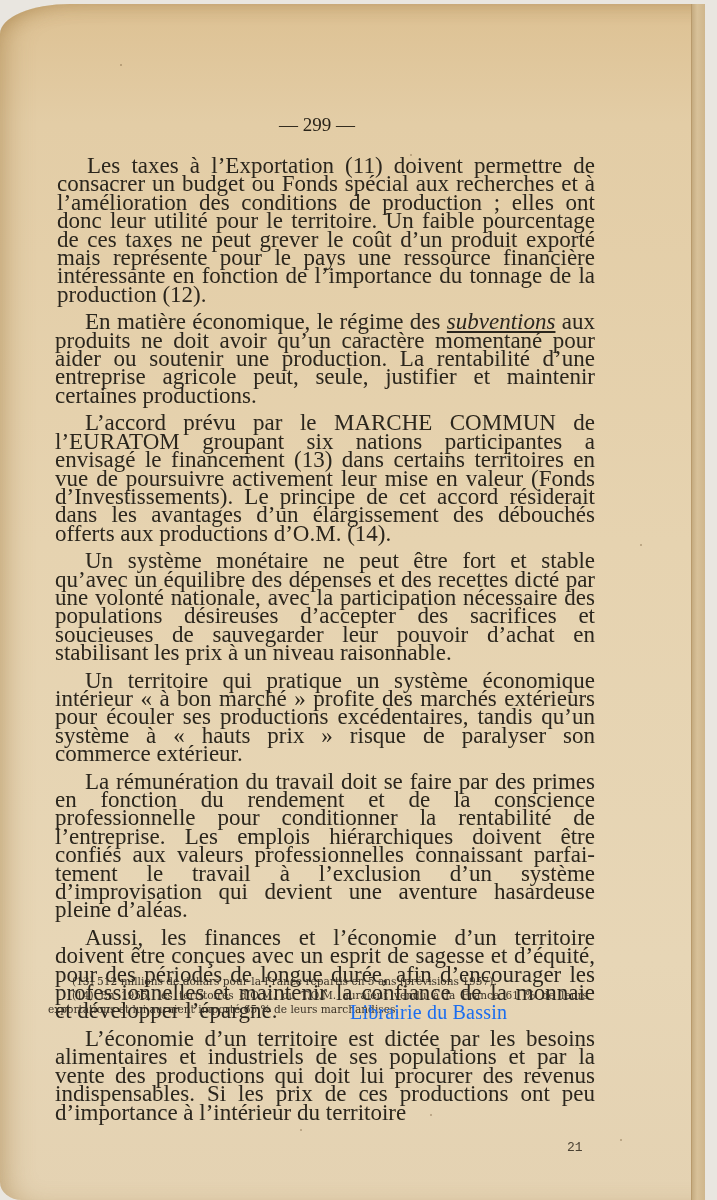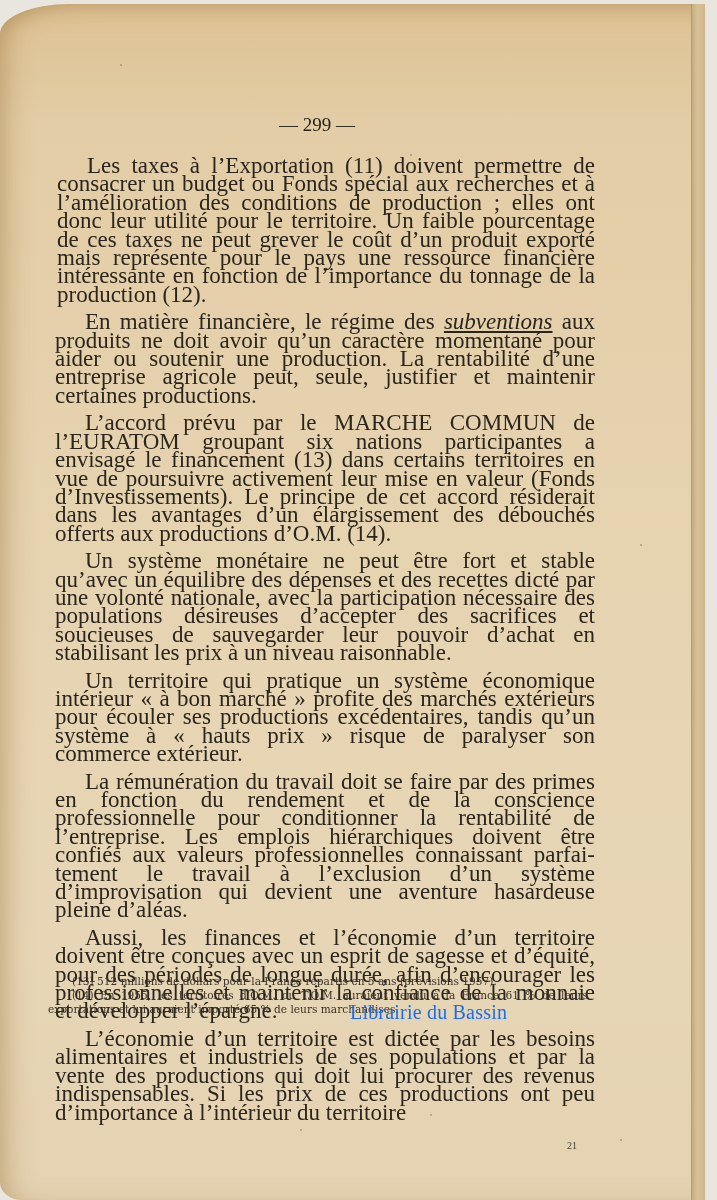--- a/index.html
+++ b/index.html
@@ -34,40 +34,40 @@
   .body-text p:nth-child(1) { margin-left: 2px; }
   .body-text em { font-style: italic; text-decoration: underline; }
   .footnotes {
     position: absolute; left: 48px; top: 970px; width: 540px;
     font-family: "DejaVu Serif", serif; font-size: 10.6px; line-height: 14.2px;
     color: #3a3226; text-align: justify;
   }
   .footnotes p { margin: 0; text-indent: 24px; }
   .folio {
     position: absolute; left: 567px; top: 1136px;
-    font-family: Liberation Serif, serif; font-size: 10px; color: #4a4132;
+    font-family: Liberation Mono, monospace; font-size: 13px; color: #4a4132;
   }
   .watermark {
     position: absolute; left: 350px; top: 1001px;
     font-family: Liberation Serif, serif; font-size: 20px; color: #1a6df0;
     letter-spacing: 0.2px; white-space: nowrap;
   }
   .speck { position: absolute; width: 2px; height: 2px; border-radius: 1px; background: rgba(110,85,50,0.45); }
 </style>
 </head>
 <body>
 
 <div class="page">
   <div class="page-edge"></div>
 
   <div class="page-number">— 299 —</div>
 
   <div class="body-text">
     <p><span>Les taxes à l’Exportation (11) doivent permettre de consacrer un budget ou Fonds spécial aux recherches et à l’amélioration des conditions de production ; elles ont donc leur utilité pour le terri­toire. Un faible pourcentage de ces taxes ne peut grever le coût d’un produit exporté mais représente pour le pays une ressource financière intéressante en fonction de l’importance du tonnage de la production (12).</span></p>
-    <p><span>En matière financière, le régime des </span><em>subventions</em><span> aux produits ne doit avoir qu’un caractère momentané pour aider ou soutenir une production. La rentabilité d’une entreprise agricole peut, seule, justifier et maintenir certaines productions.</span></p>
+    <p><span>En matière économique, le régime des </span><em>subventions</em><span> aux produits ne doit avoir qu’un caractère momentané pour aider ou soutenir une production. La rentabilité d’une entreprise agricole peut, seule, justifier et maintenir certaines productions.</span></p>
     <p><span>L’accord prévu par le MARCHE COMMUN de l’EURATOM groupant six nations participantes a envisagé le financement (13) dans certains territoires en vue de poursuivre activement leur mise en valeur (Fonds d’Investissements). Le principe de cet accord résiderait dans les avantages d’un élargissement des débouchés offerts aux productions d’O.M. (14).</span></p>
     <p><span>Un système monétaire ne peut être fort et stable qu’avec un équilibre des dépenses et des recettes dicté par une volonté nationale, avec la participation nécessaire des populations désireuses d’accep­ter des sacrifices et soucieuses de sauvegarder leur pouvoir d’achat en stabilisant les prix à un niveau raisonnable.</span></p>
     <p><span>Un territoire qui pratique un système économique intérieur « à bon marché » profite des marchés extérieurs pour écouler ses productions excédentaires, tandis qu’un système à « hauts prix » risque de paralyser son commerce extérieur.</span></p>
     <p><span>La rémunération du travail doit se faire par des primes en fonction du rendement et de la conscience professionnelle pour conditionner la rentabilité de l’entreprise. Les emplois hiérarchiques doivent être confiés aux valeurs professionnelles connaissant parfai­tement le travail à l’exclusion d’un système d’improvisation qui devient une aventure hasardeuse pleine d’aléas.</span></p>
     <p><span>Aussi, les finances et l’économie d’un territoire doivent être conçues avec un esprit de sagesse et d’équité, pour des périodes de longue durée, afin d’encourager les professionnelles et maintenir la confiance de la monnaie et développer l’épargne.</span></p>
     <p><span>L’économie d’un territoire est dictée par les besoins alimen­taires et industriels de ses populations et par la vente des produc­tions qui doit lui procurer des revenus indispensables. Si les prix de ces productions ont peu d’importance à l’intérieur du territoire</span></p>
   </div>
 
   <div class="footnotes">
     <p>(13) 512 millions de dollars pour la France répartis en 5 ans (prévisions 1957).</p>

